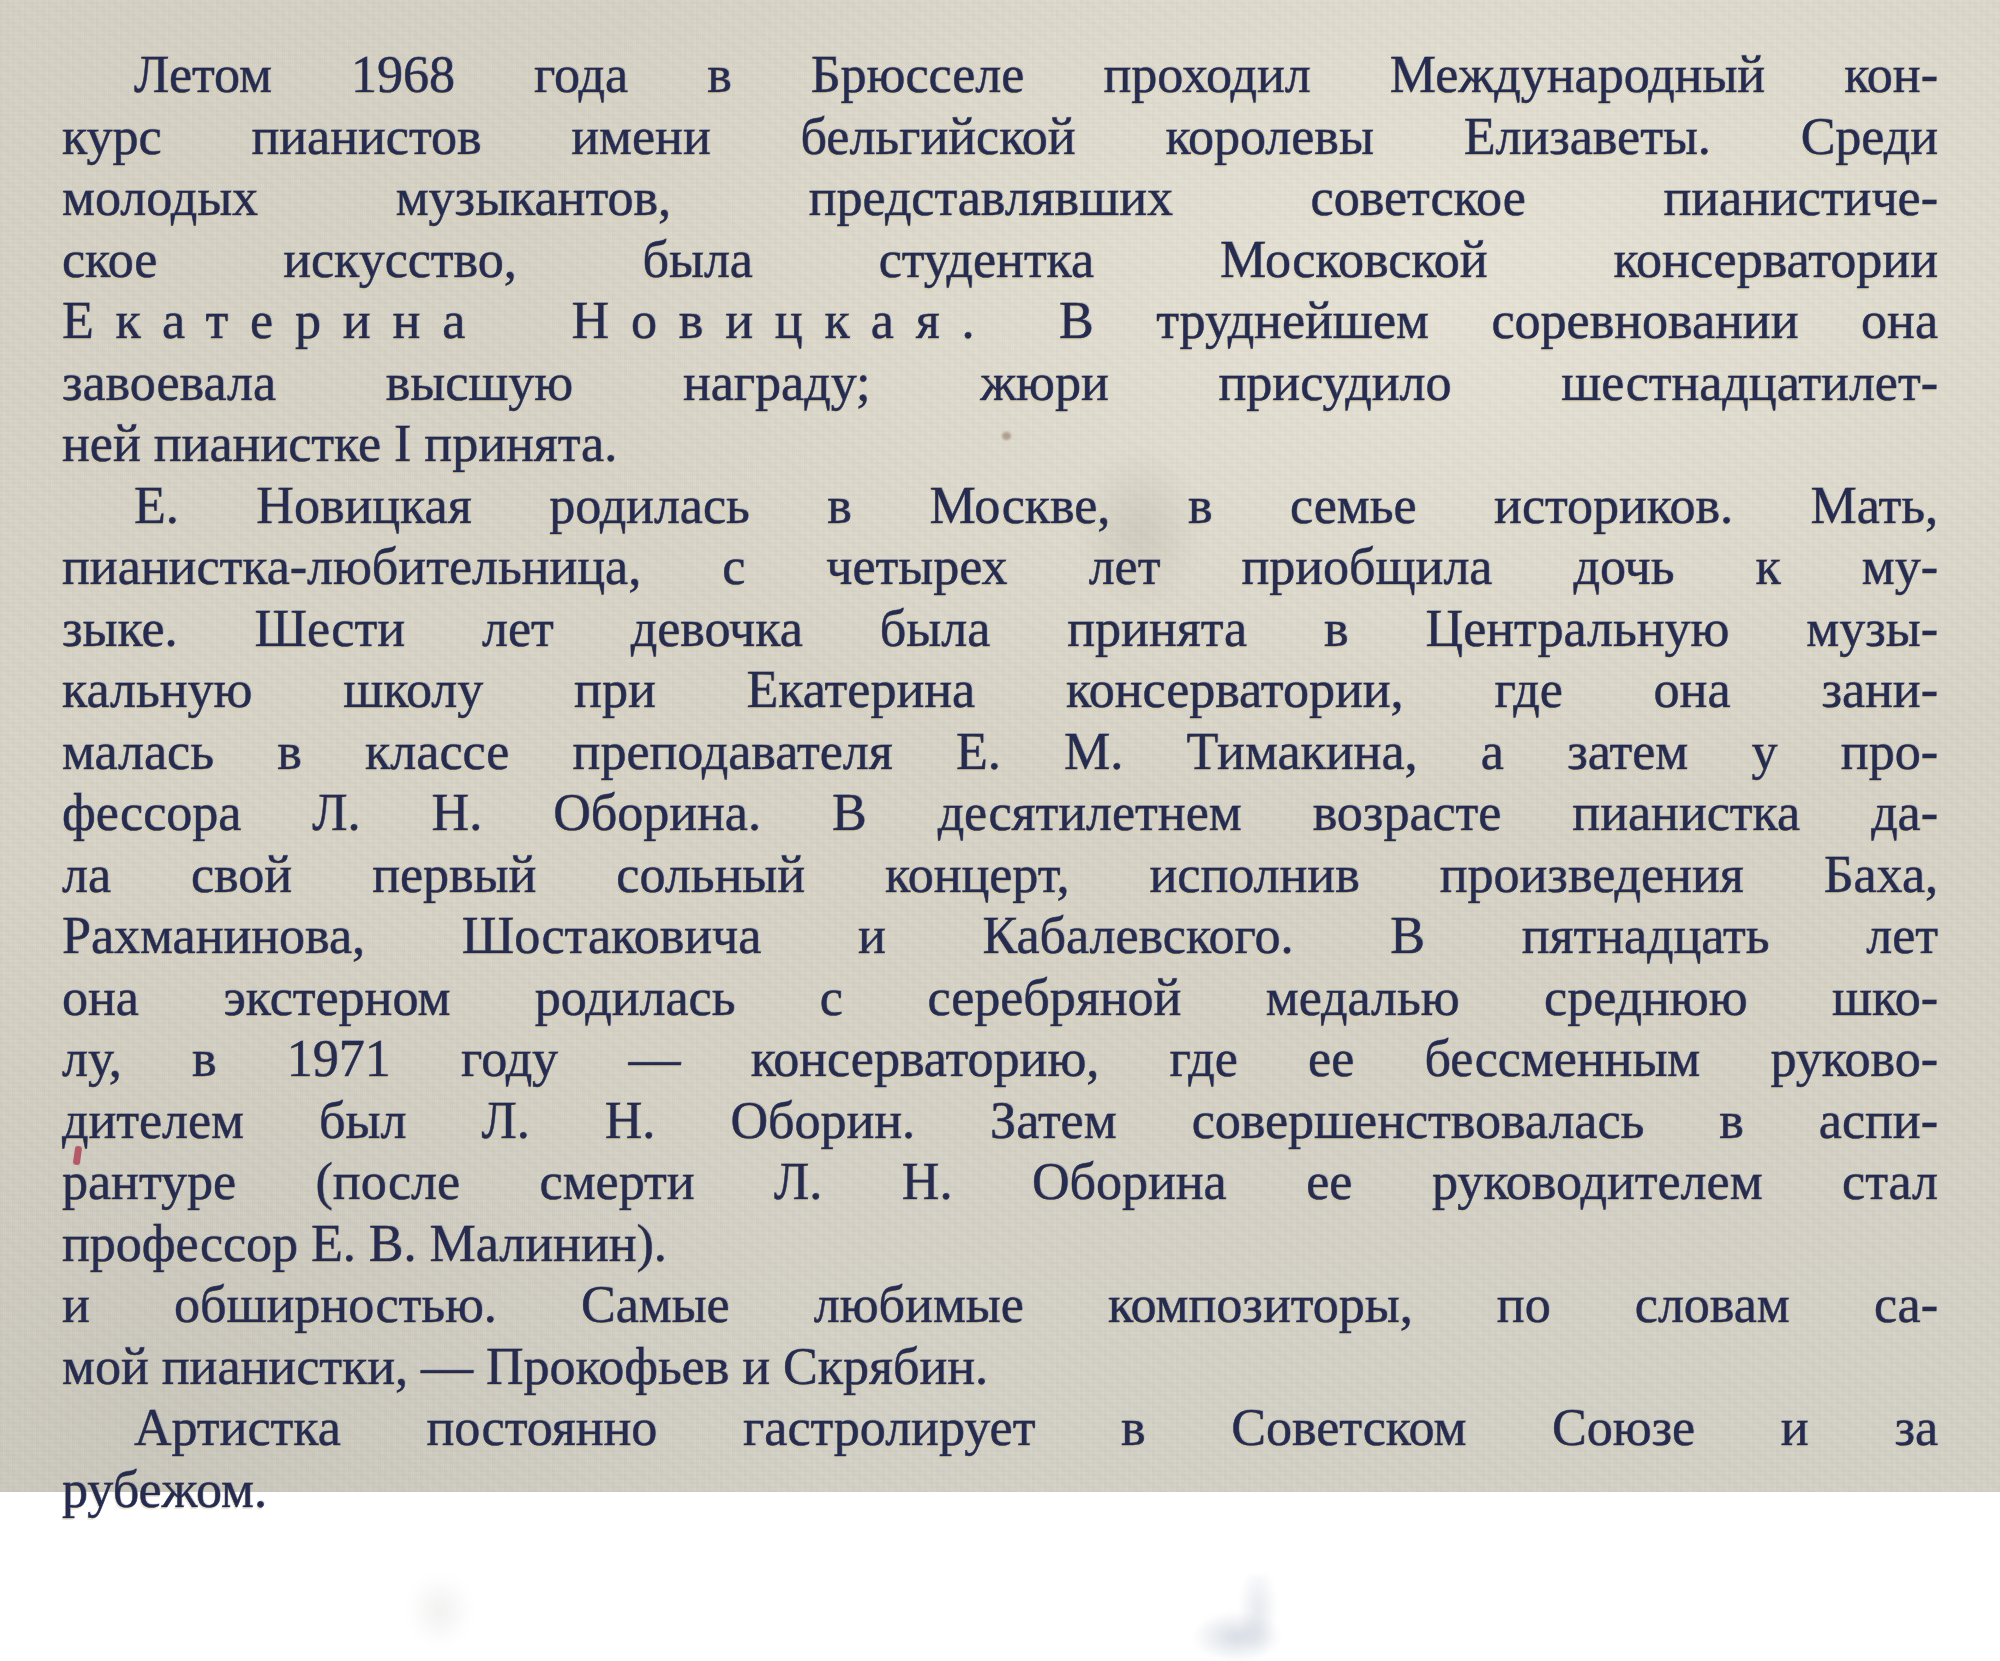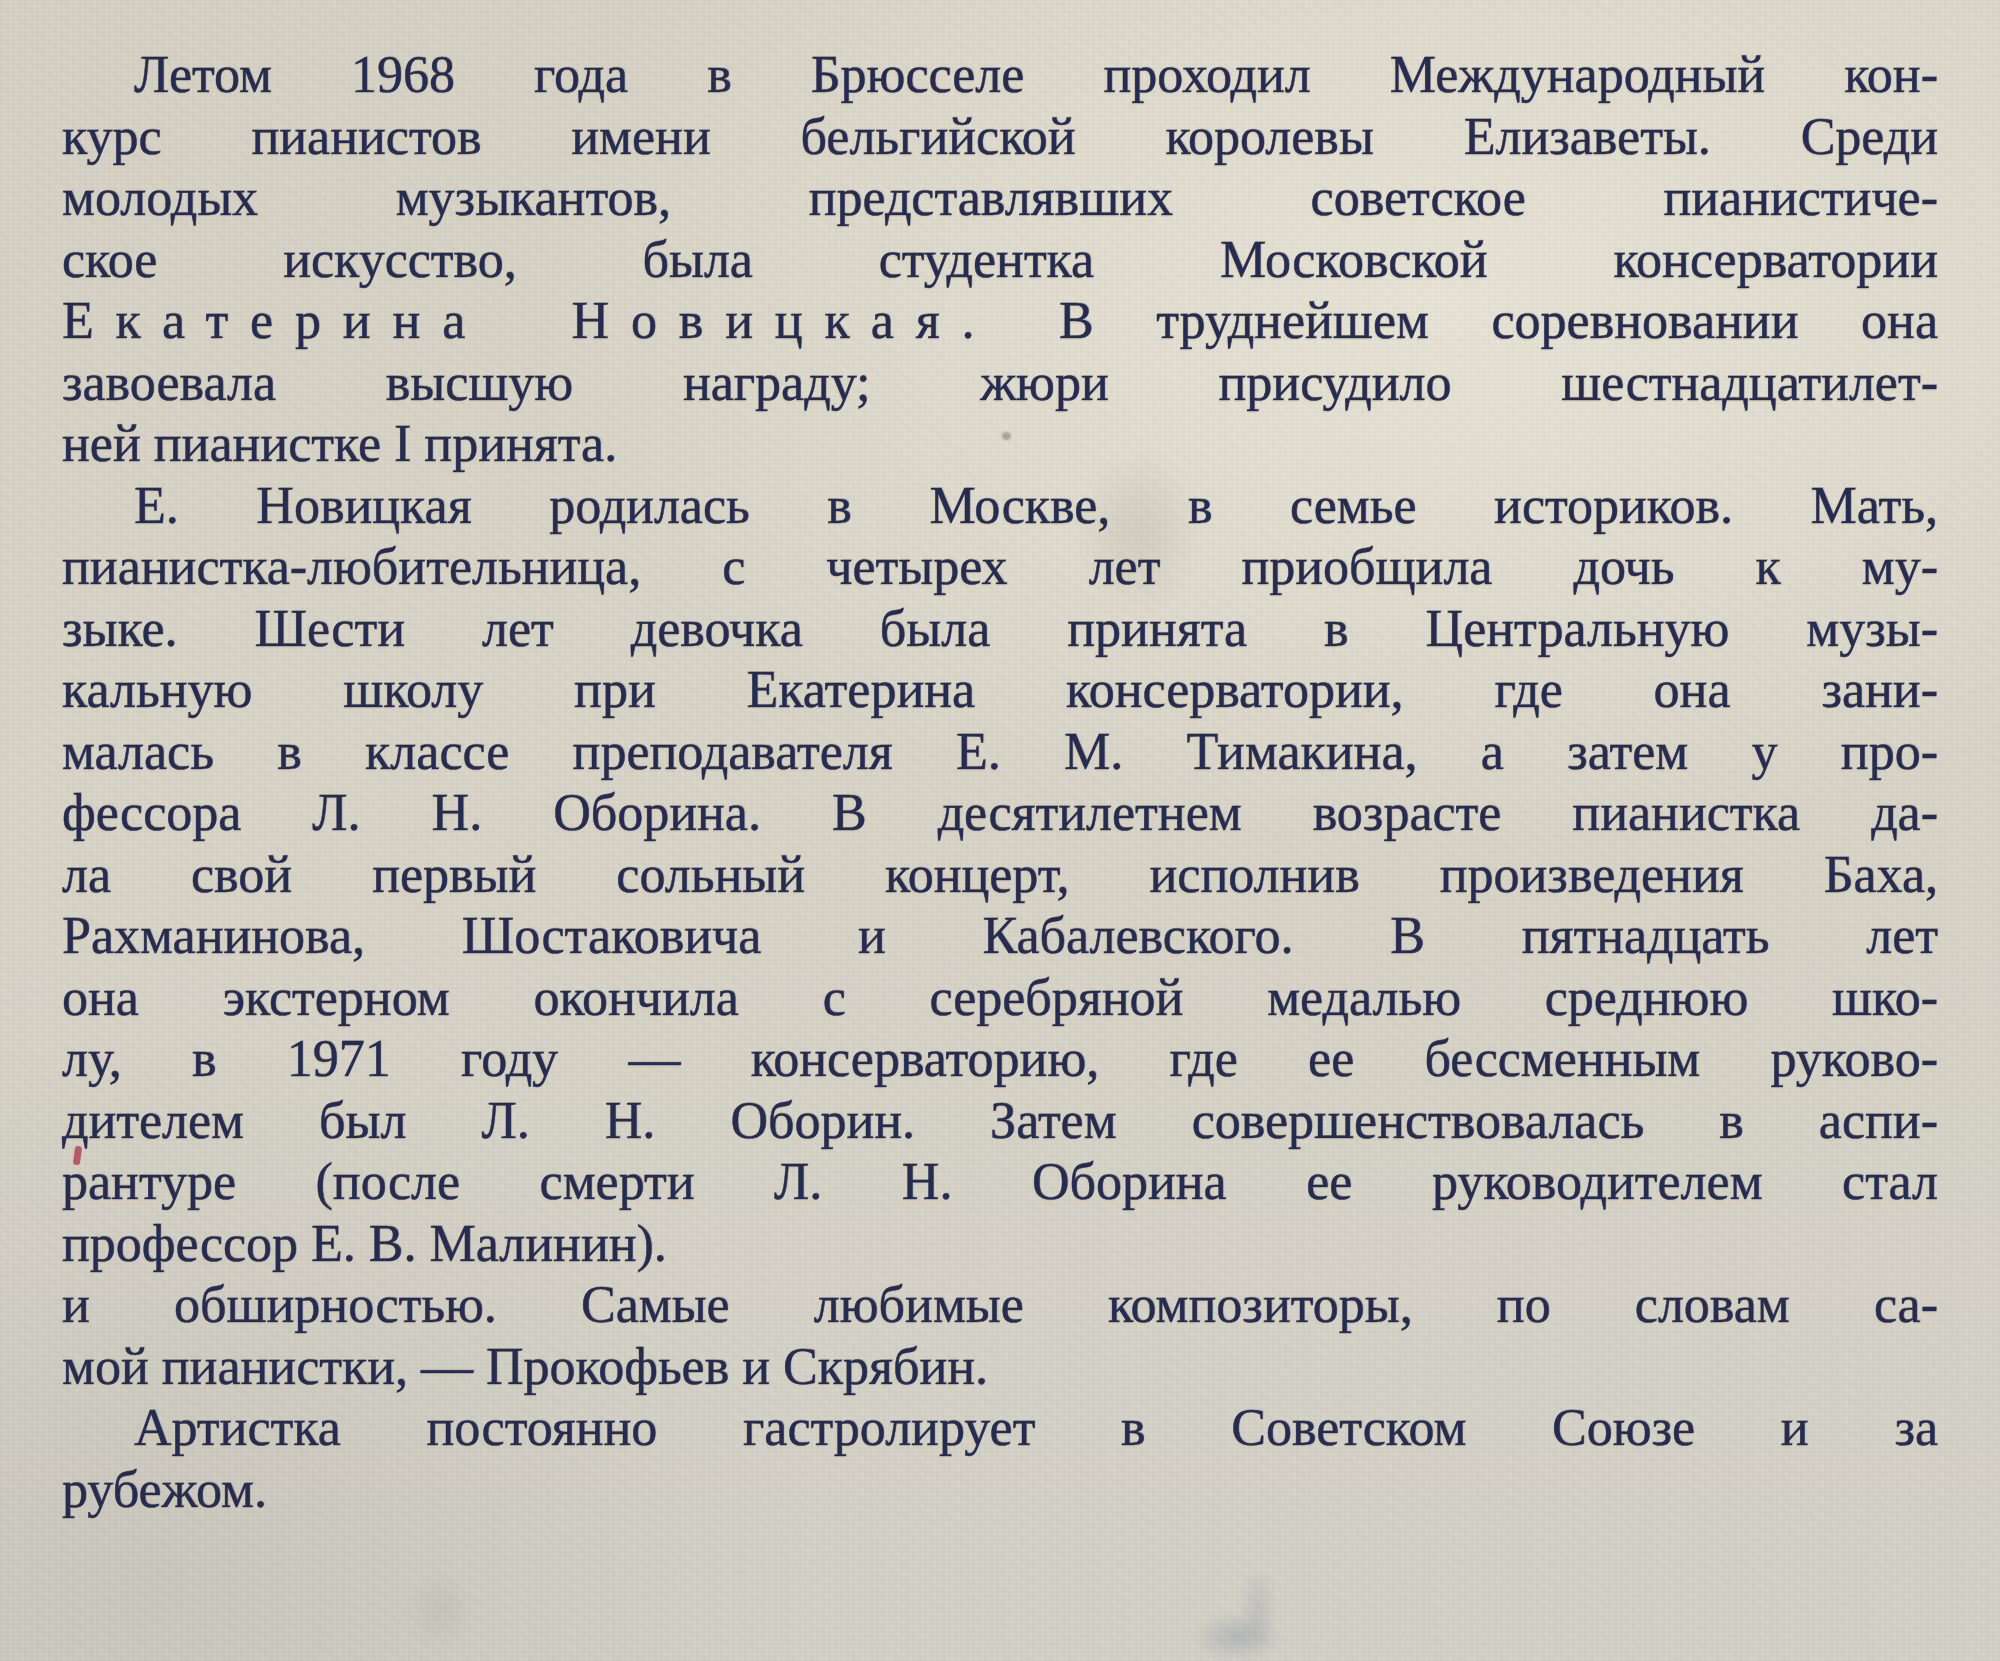--- a/index.html
+++ b/index.html
@@ -8,21 +8,21 @@
   }
   body {
     width: 2000px;
     height: 1661px;
     overflow: hidden;
     font-family: "Liberation Serif", "DejaVu Serif", serif;
   }
   .page {
     position: relative;
     width: 2000px;
-    height: 1661px;
+    height: 1492px;
     background:
       radial-gradient(1500px 900px at 72% 18%, rgba(255,252,238,0.40), rgba(255,252,238,0) 62%),
       radial-gradient(1200px 1000px at 8% 95%, rgba(118,114,104,0.10), rgba(118,114,104,0) 55%),
       linear-gradient(168deg, rgba(140,134,118,0.07) 0%, rgba(0,0,0,0) 38%),
       linear-gradient(to bottom, #dad6c9 0%, #d7d3c6 55%, #d3d0c6 100%);
   }
   
   .grain {
     position: absolute;
     inset: 0;
@@ -111,21 +111,21 @@
       </div>
       <div class="paragraph">
         <div class="line indent just"><span>Е. Новицкая родилась в Москве, в семье историков. Мать,</span></div>
         <div class="line just"><span>пианистка-любительница, с четырех лет приобщила дочь к му-</span></div>
         <div class="line just"><span>зыке. Шести лет девочка была принята в Центральную музы-</span></div>
         <div class="line just"><span>кальную школу при Екатерина консерватории, где она зани-</span></div>
         <div class="line just"><span>малась в классе преподавателя Е. М. Тимакина, а затем у про-</span></div>
         <div class="line just"><span>фессора Л. Н. Оборина. В десятилетнем возрасте пианистка да-</span></div>
         <div class="line just"><span>ла свой первый сольный концерт, исполнив произведения Баха,</span></div>
         <div class="line just"><span>Рахманинова, Шостаковича и Кабалевского. В пятнадцать лет</span></div>
-        <div class="line just"><span>она экстерном окончила с серебряной медалью среднюю шко-</span></div>
+        <div class="line just"><span>она экстерном родилась с серебряной медалью среднюю шко-</span></div>
         <div class="line just"><span>лу, в 1971 году — консерваторию, где ее бессменным руково-</span></div>
         <div class="line just"><span>дителем был Л. Н. Оборин. Затем совершенствовалась в аспи-</span></div>
         <div class="line just"><span>рантуре (после смерти Л. Н. Оборина ее руководителем стал</span></div>
         <div class="line"><span>профессор Е. В. Малинин).</span></div>
       </div>
       <div class="paragraph">
         <div class="line just"><span>и обширностью. Самые любимые композиторы, по словам са-</span></div>
         <div class="line"><span>мой пианистки, — Прокофьев и Скрябин.</span></div>
       </div>
       <div class="paragraph">

